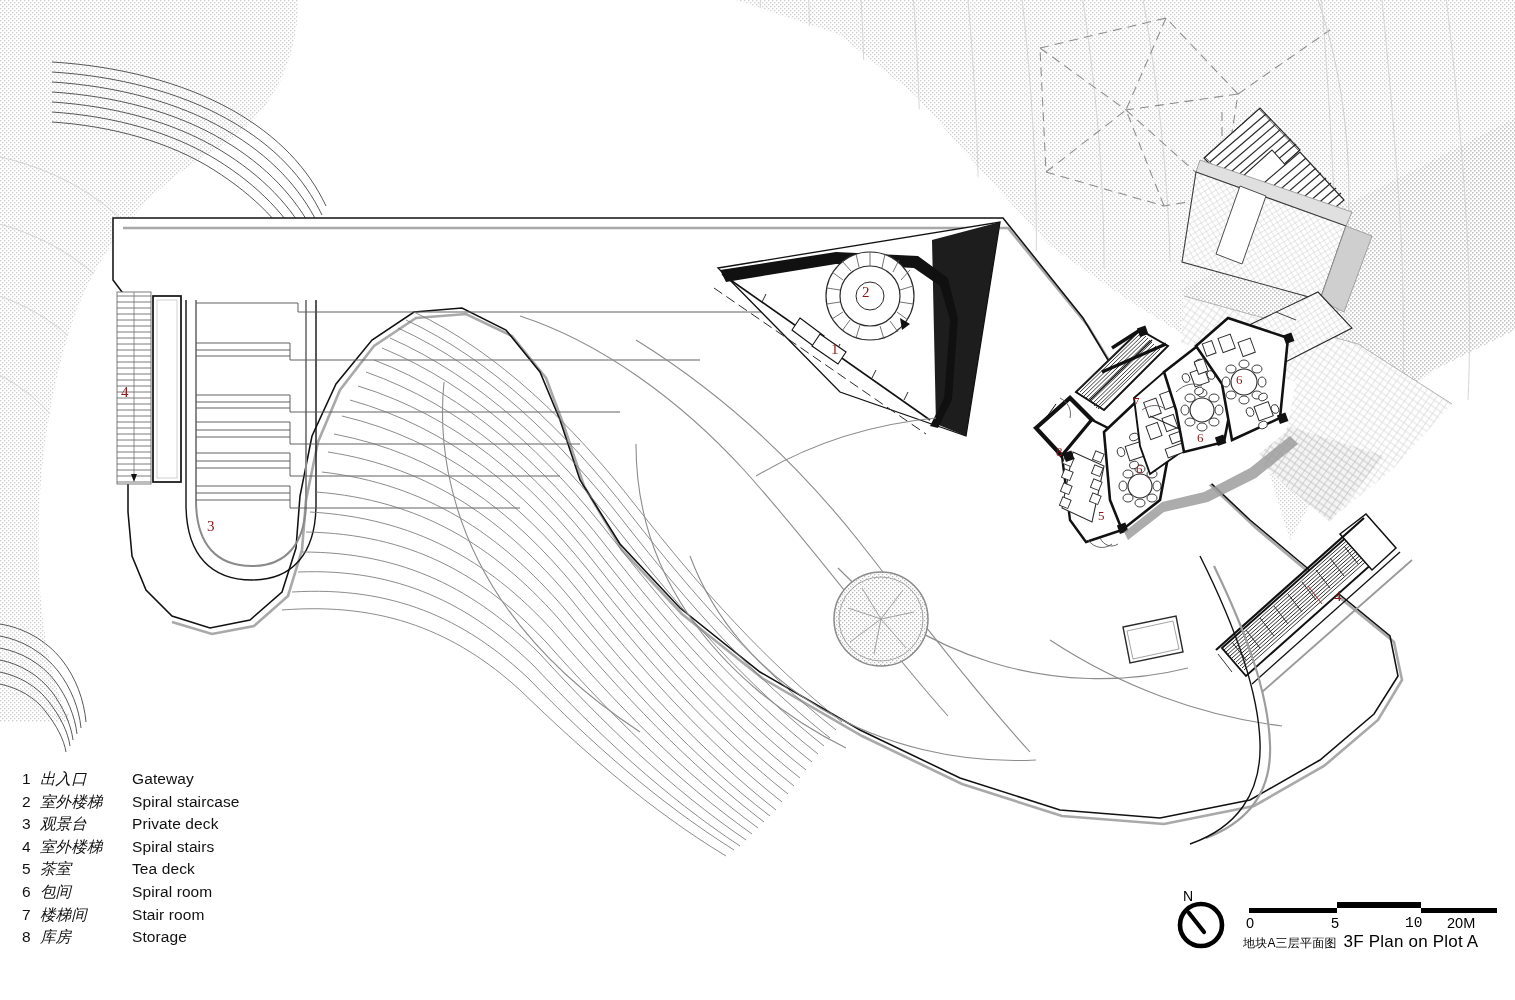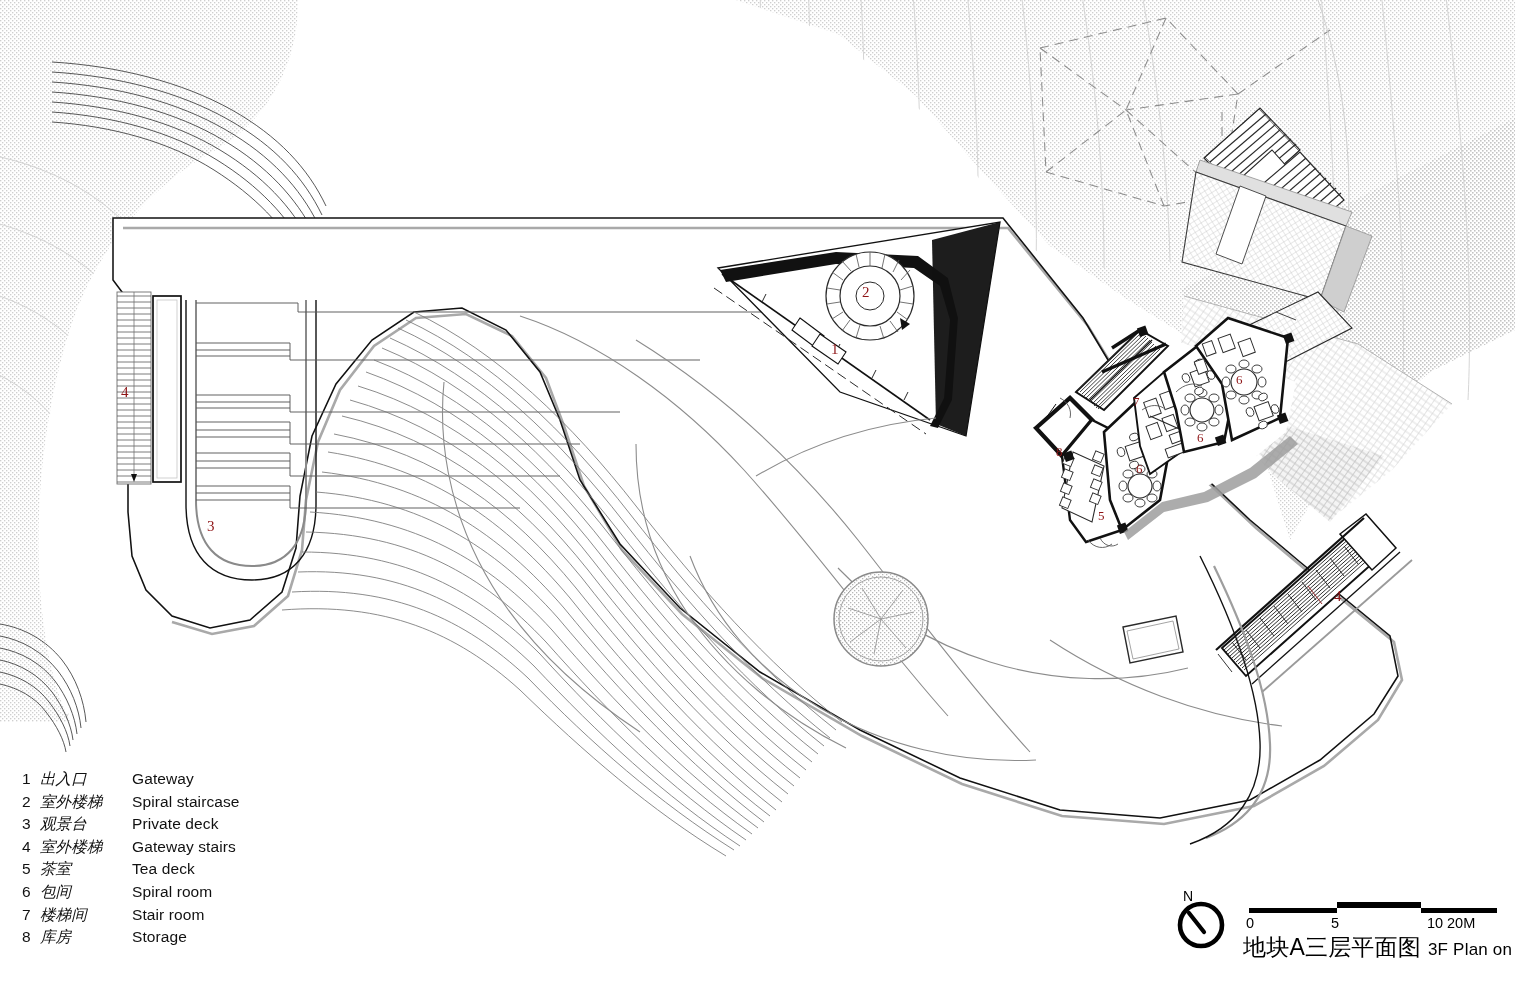--- a/index.html
+++ b/index.html
@@ -23,31 +23,31 @@
 
   
   #scalebar-block{position:absolute;left:1249px;top:893px;width:248px;height:36px;}
   .sb-line{position:absolute;background:#000;}
   #sb-seg-a{left:0;top:15px;width:88px;height:5px;}
   #sb-seg-b{left:88px;top:9px;width:84px;height:6px;}
   #sb-seg-c{left:172px;top:15px;width:76px;height:5px;}
   .sb-tick{position:absolute;font-size:14.5px;color:#000;top:22px;}
   #sb-t0{left:-3px;}
   #sb-t5{left:82px;}
-  #sb-t10{left:178px;}
+  #sb-t10{left:156px;font-family:Liberation Mono, monospace;}
   #sb-t20{left:198px;}
 
   #north-arrow{position:absolute;left:1176px;top:900px;width:50px;height:50px;}
   #north-letter{position:absolute;left:1183px;top:888px;font-size:14px;color:#000;}
 
   #title-block{
     position:absolute;left:1243px;top:932px;white-space:nowrap;
     font-size:17px;color:#000;letter-spacing:.2px;
   }
-  #title-cn{font-size:23px;}
+  #title-cn{font-size:12px;}
   #title-en{font-size:17px;margin-left:7px;}
 
   
   .callout{
     position:absolute;color:#8e1416;font-weight:400;
     font-size:15px;line-height:15px;
     font-family:"Liberation Serif","DejaVu Serif",serif;
   }
   .callout.small{font-size:13px;}
 </style>
@@ -621,21 +621,21 @@
     <span class="lg-en">Spiral staircase</span>
   </div>
   <div class="legend-row">
     <span class="lg-num">3</span>
     <span class="lg-cn">观景台</span>
     <span class="lg-en">Private deck</span>
   </div>
   <div class="legend-row">
     <span class="lg-num">4</span>
     <span class="lg-cn">室外楼梯</span>
-    <span class="lg-en">Gateway stairs</span>
+    <span class="lg-en">Spiral stairs</span>
   </div>
   <div class="legend-row">
     <span class="lg-num">5</span>
     <span class="lg-cn">茶室</span>
     <span class="lg-en">Tea deck</span>
   </div>
   <div class="legend-row">
     <span class="lg-num">6</span>
     <span class="lg-cn">包间</span>
     <span class="lg-en">Spiral room</span>

